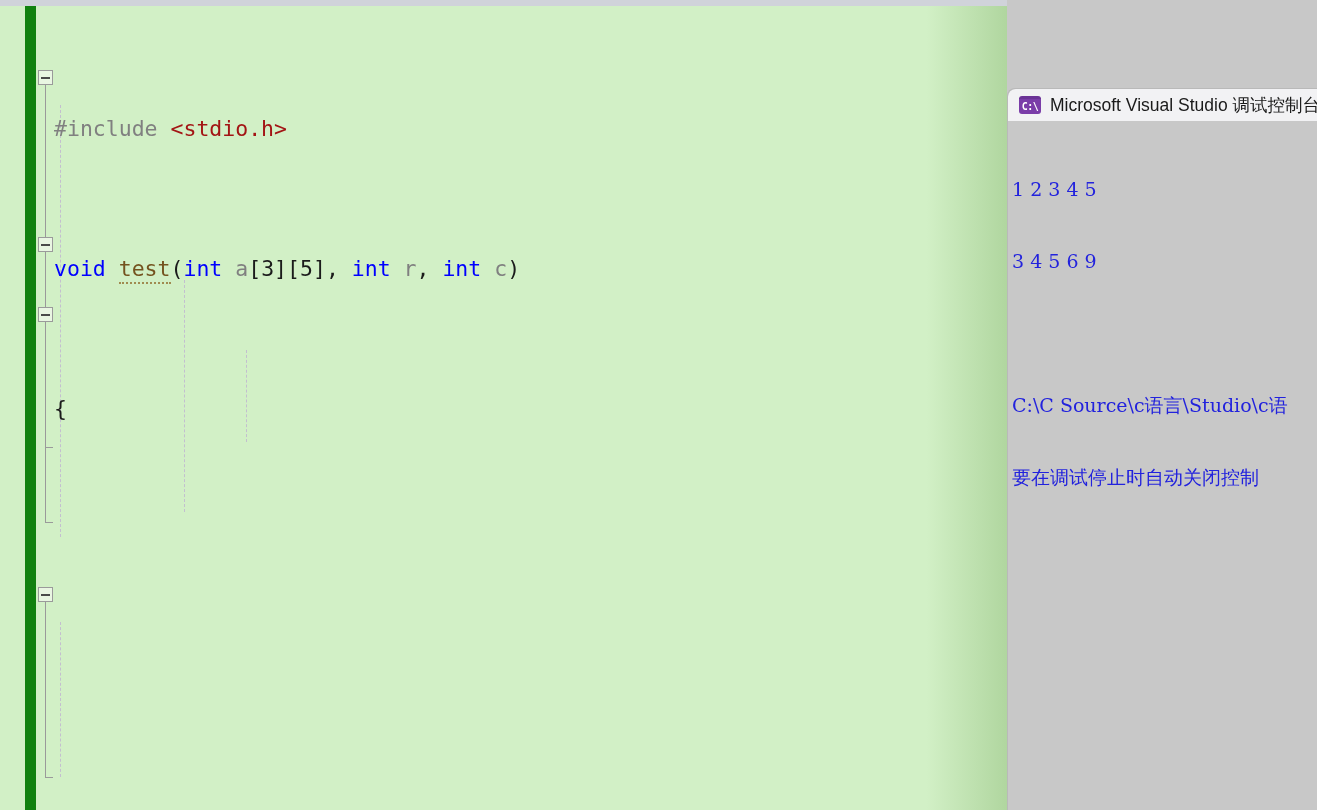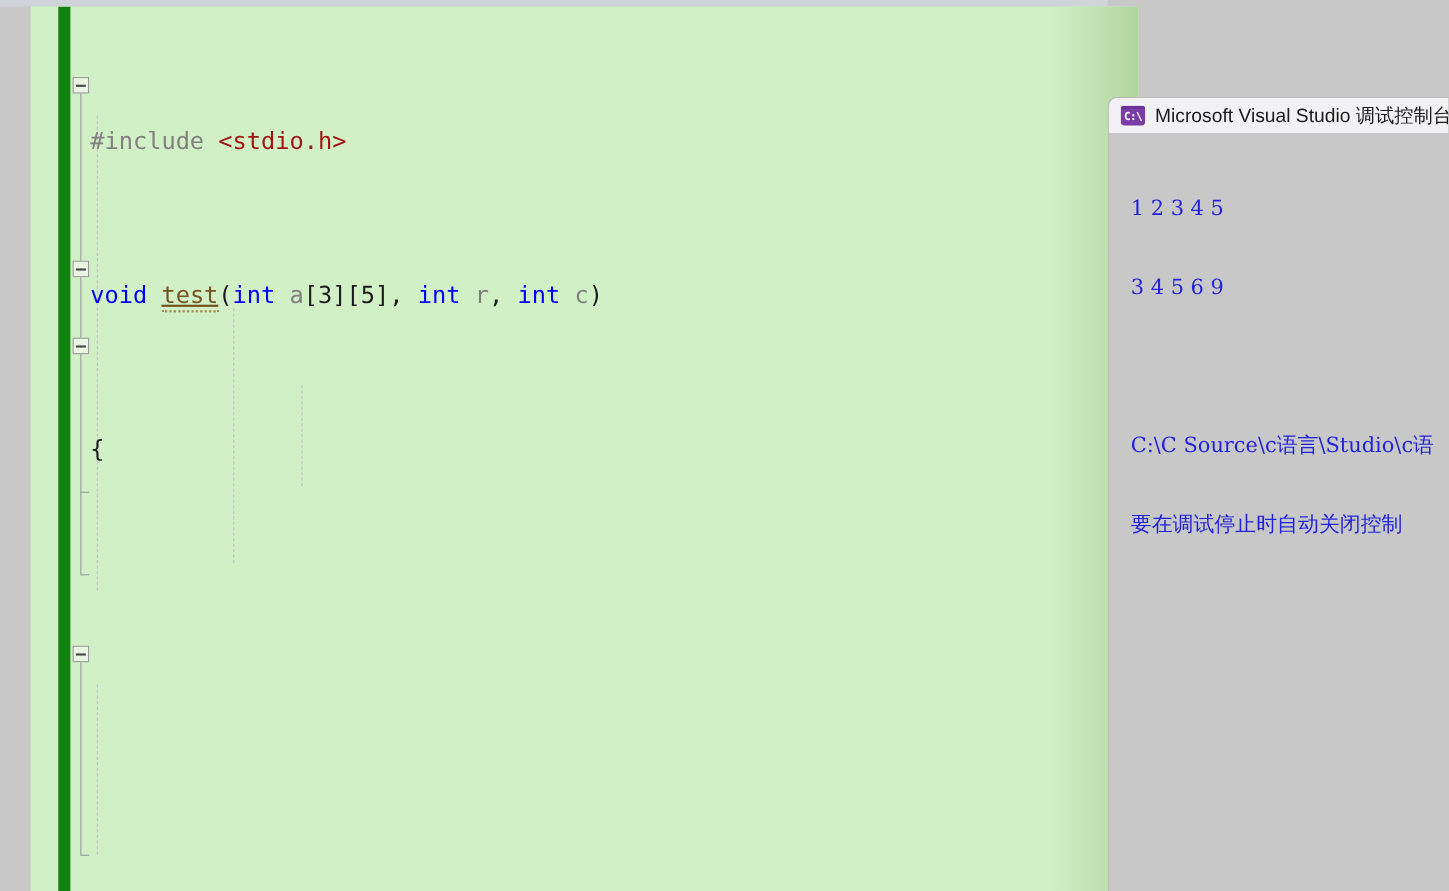--- a/index.html
+++ b/index.html
@@ -33,21 +33,20 @@
 
   
   .editor {
     position: absolute;
     left: 0; top: 6px;
     width: 1007px;
     height: 804px;
     background: #d2f0c6;
     background-image: linear-gradient(to right, #d2f0c6 0%, #d2f0c6 92%, #b0d69f 100%);
     overflow: hidden;
-    margin-left: 28px;
   }
   .editor-indicator-strip {
     position: absolute;
     left: 0; top: 0;
     width: 25px;
     height: 100%;
     background: #d2f0c6;
   }
   
   .change-bar {
@@ -81,21 +80,21 @@
     position: relative;
     height: 35px;
     padding-left: 18px;
     box-sizing: border-box;
   }
 
   
   .kw      { color: #0000ff; }            
   .pp      { color: #808080; }            
   .str     { color: #a31515; }            
-  .fn      { color: #74531f; text-decoration: underline; }            
+  .fn      { color: #74531f; }            
   .param   { color: #808080; }            
   .plain   { color: #1b1b1b; }
 
   .fn-suggest {
     border-bottom: 2px dotted #a08b50;
     padding-bottom: 1px;
   }
 
   
   .fold-box {
@@ -183,21 +182,21 @@
   .console-title {
     font-family: "Liberation Sans", sans-serif;
     font-size: 17.5px;
     color: #1a1a1a;
     white-space: nowrap;
     overflow: hidden;
   }
   .console-body {
     background: #c8c8c8;
     height: 690px;
-    padding: 8px 0 0 20px;
+    padding: 8px 0 0 4px;
     font-family: "DejaVu Serif", serif;
     font-size: 19px;
     line-height: 24px;
     color: #2222dd;
     white-space: pre;
     overflow: hidden;
     box-sizing: border-box;
   }
   .console-line { white-space: pre; }
   .console-gap { height: 24px; }

